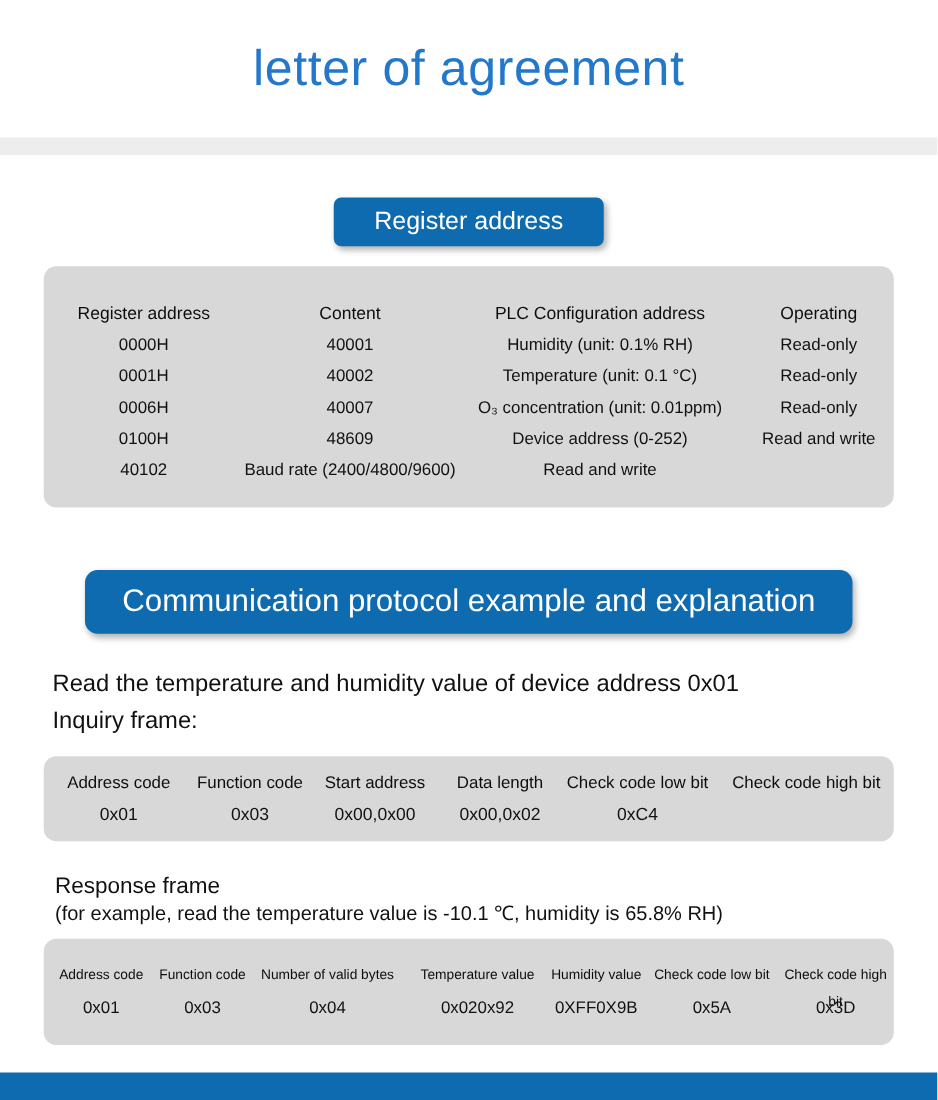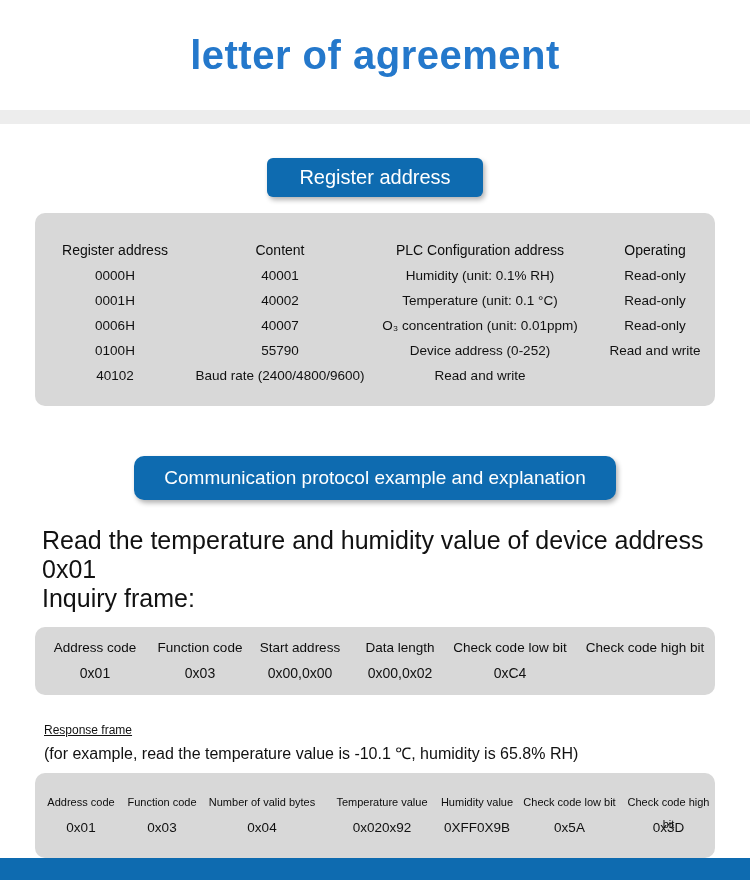--- a/index.html
+++ b/index.html
@@ -18,21 +18,21 @@
   .header {
     height: 110px;
     display: flex;
     align-items: center;
     justify-content: center;
     background: #ffffff;
   }
   .title {
     color: #2478cb;
     font-size: 40px;
-    font-weight: 700;
+    font-weight: 400;
     letter-spacing: 0.5px;
   }
   .gray-strip {
     height: 14px;
     background: #ededed;
   }
 
   
   .badge {
     display: block;
@@ -44,21 +44,21 @@
     box-shadow: 2px 3px 5px rgba(0,0,0,0.30);
   }
   .badge-sm {
     margin-top: 34px;
     font-size: 20px;
     padding: 8px 32px;
     border-radius: 6px;
   }
   .badge-lg {
     margin-top: 50px;
-    font-size: 19px;
+    font-size: 25px;
     padding: 11px 30px;
     border-radius: 10px;
   }
 
   
   .gtable {
     width: 680px;
     margin-left: auto;
     margin-right: auto;
     background: #d8d8d8;
@@ -81,21 +81,21 @@
   .reg-grid .td {
     height: 25px;
     line-height: 25px;
     font-size: 13.5px;
     color: #111111;
   }
 
   
   .intro {
     margin: 26px 0 0 42px;
-    font-size: 25px;
+    font-size: 19px;
     line-height: 29px;
     color: #111111;
   }
 
   
   .inq-table { margin-top: 14px; padding: 10px 0 8px; }
   .inq-grid {
     display: grid;
     grid-template-columns: 120px 90px 110px 90px 130px 140px;
   }
@@ -108,24 +108,23 @@
   .inq-grid .td {
     height: 28px;
     line-height: 28px;
     font-size: 14px;
     color: #111111;
   }
 
   
   .resp-title {
     margin: 24px 0 0 44px;
-    font-size: 12px;
-    line-height: 22px;
-    color: #111111;
-    text-decoration: underline;
+    font-size: 18px;
+    line-height: 22px;
+    color: #111111;
   }
   .resp-note {
     margin: 2px 12px 0 44px;
     font-size: 16px;
     line-height: 22px;
     color: #111111;
   }
 
   
   .resp-table { margin-top: 8px; padding: 18px 0 15px; }
@@ -184,21 +183,21 @@
       <div class="cell td">40002</div>
       <div class="cell td">Temperature (unit: 0.1 °C)</div>
       <div class="cell td">Read-only</div>
 
       <div class="cell td">0006H</div>
       <div class="cell td">40007</div>
       <div class="cell td">O₃ concentration (unit: 0.01ppm)</div>
       <div class="cell td">Read-only</div>
 
       <div class="cell td">0100H</div>
-      <div class="cell td">55790</div>
+      <div class="cell td">48609</div>
       <div class="cell td">Device address (0-252)</div>
       <div class="cell td">Read and write</div>
 
       <div class="cell td">40102</div>
       <div class="cell td">Baud rate (2400/4800/9600)</div>
       <div class="cell td">Read and write</div>
     </div>
   </section>
 
   <div class="badge badge-lg">Communication protocol example and explanation</div>

